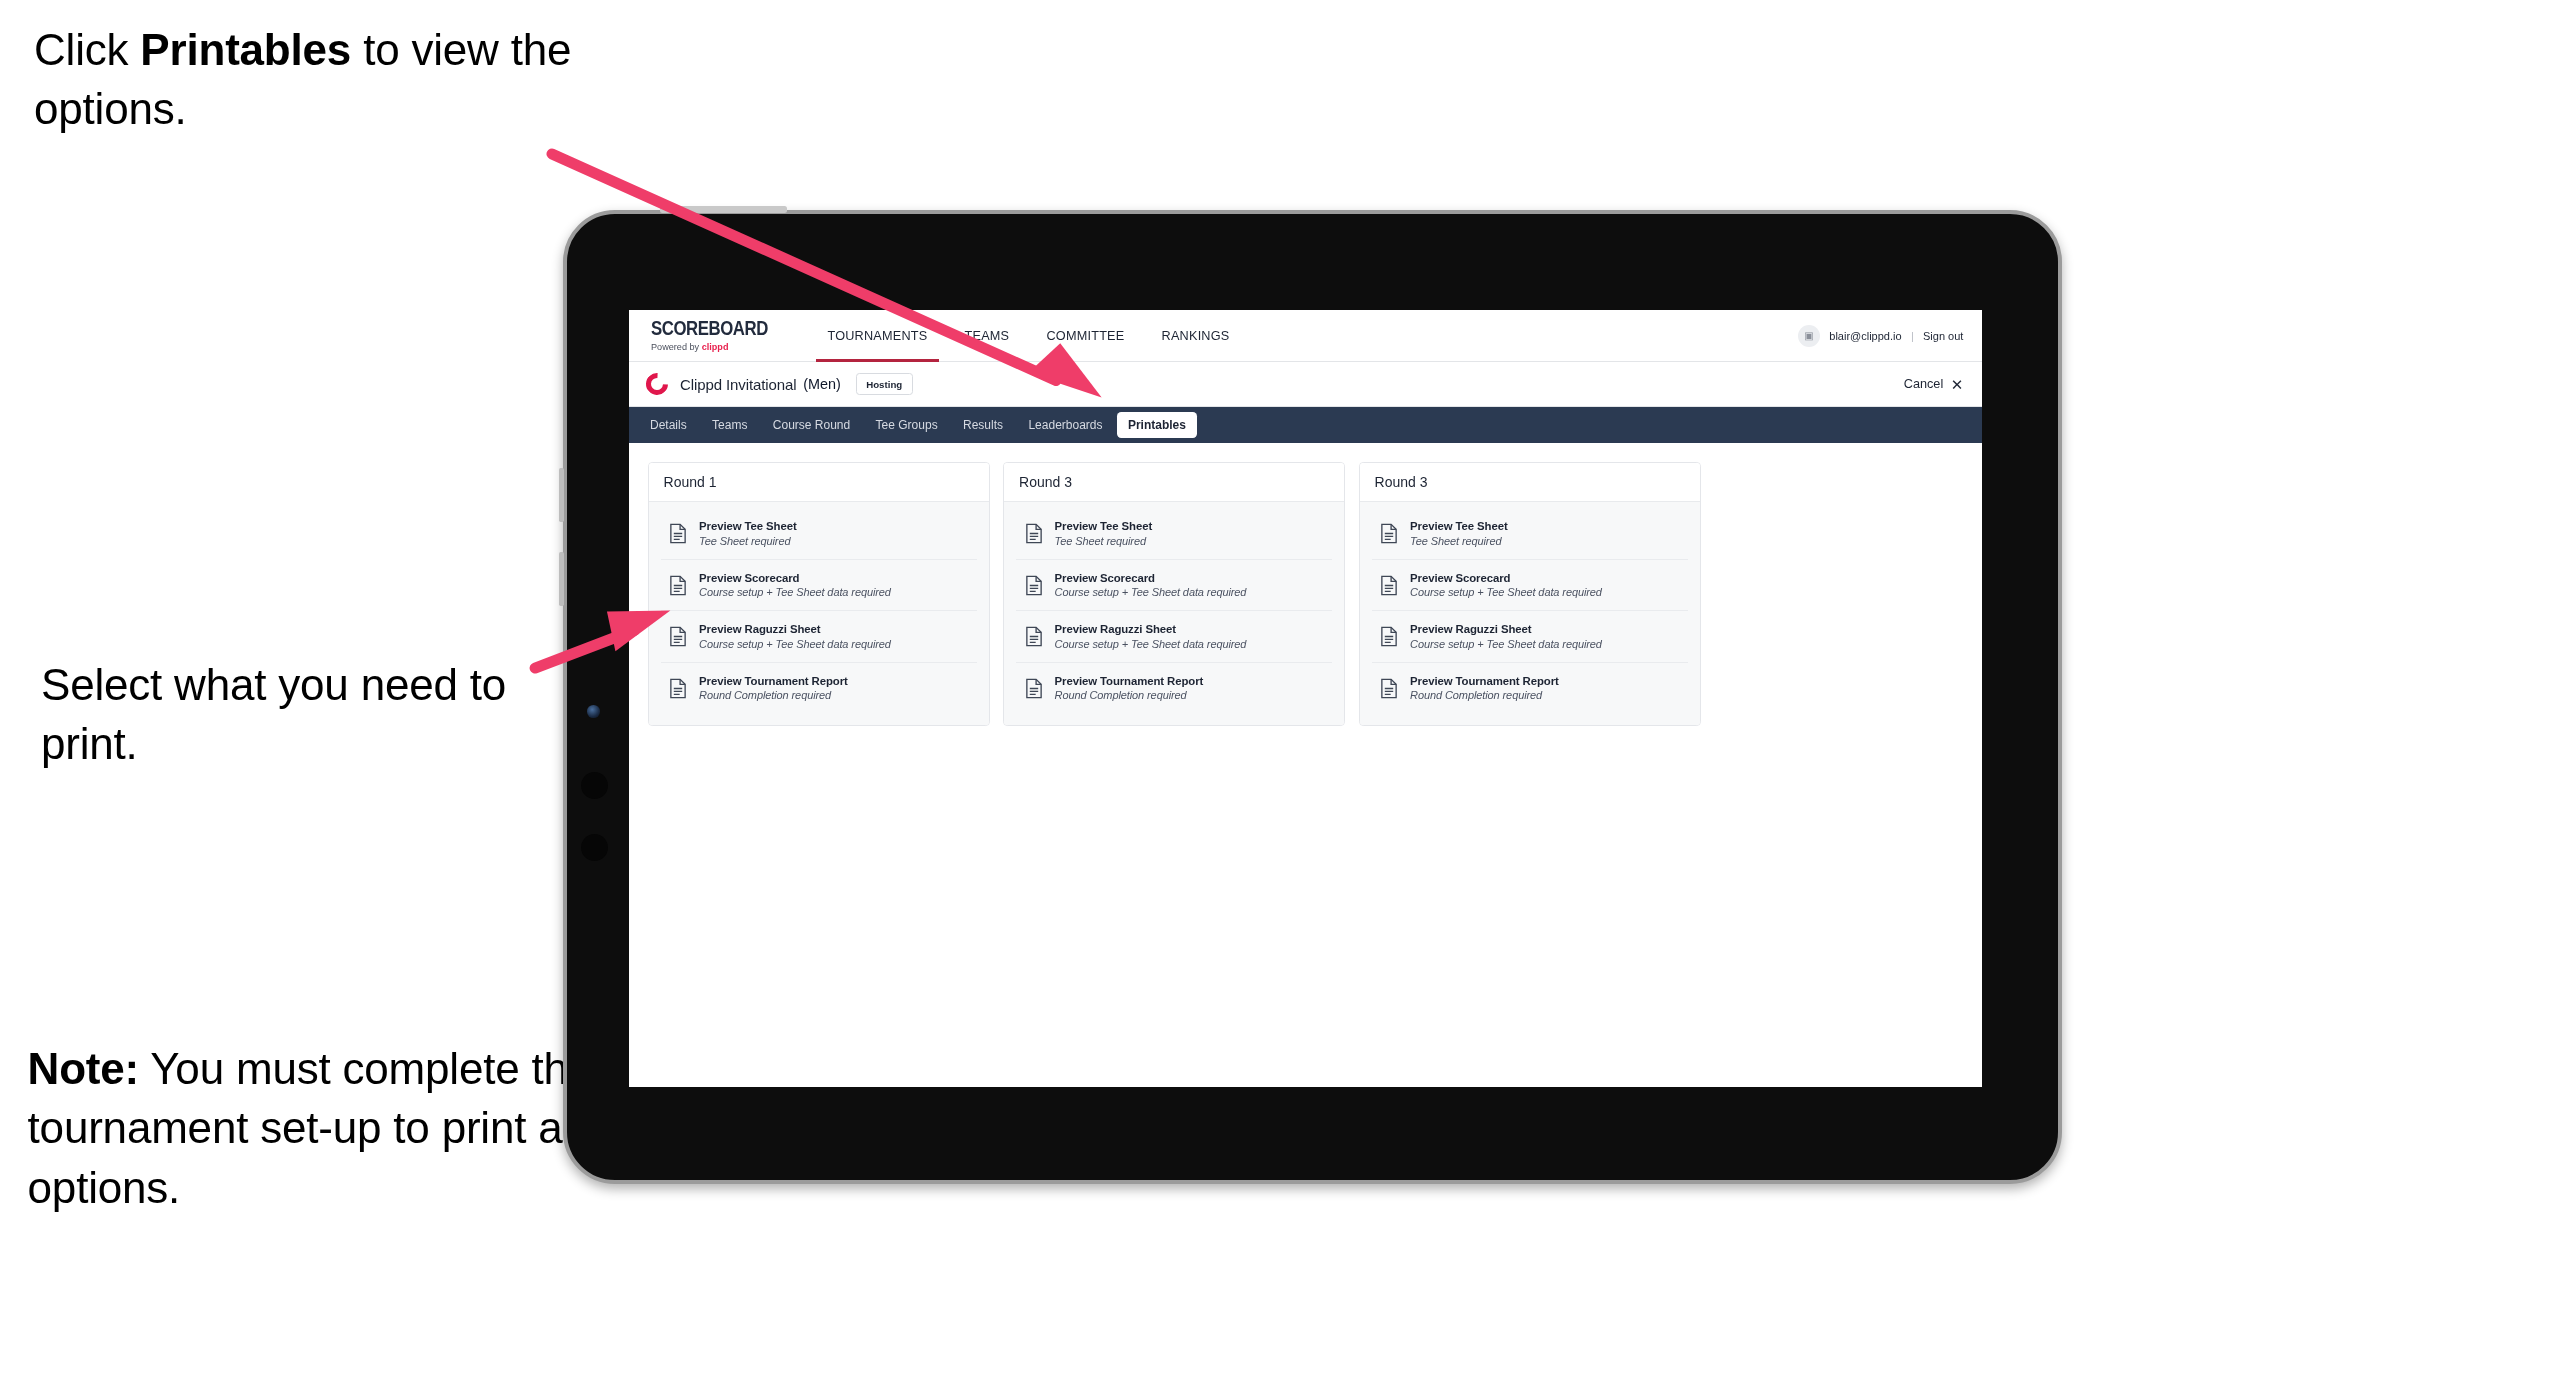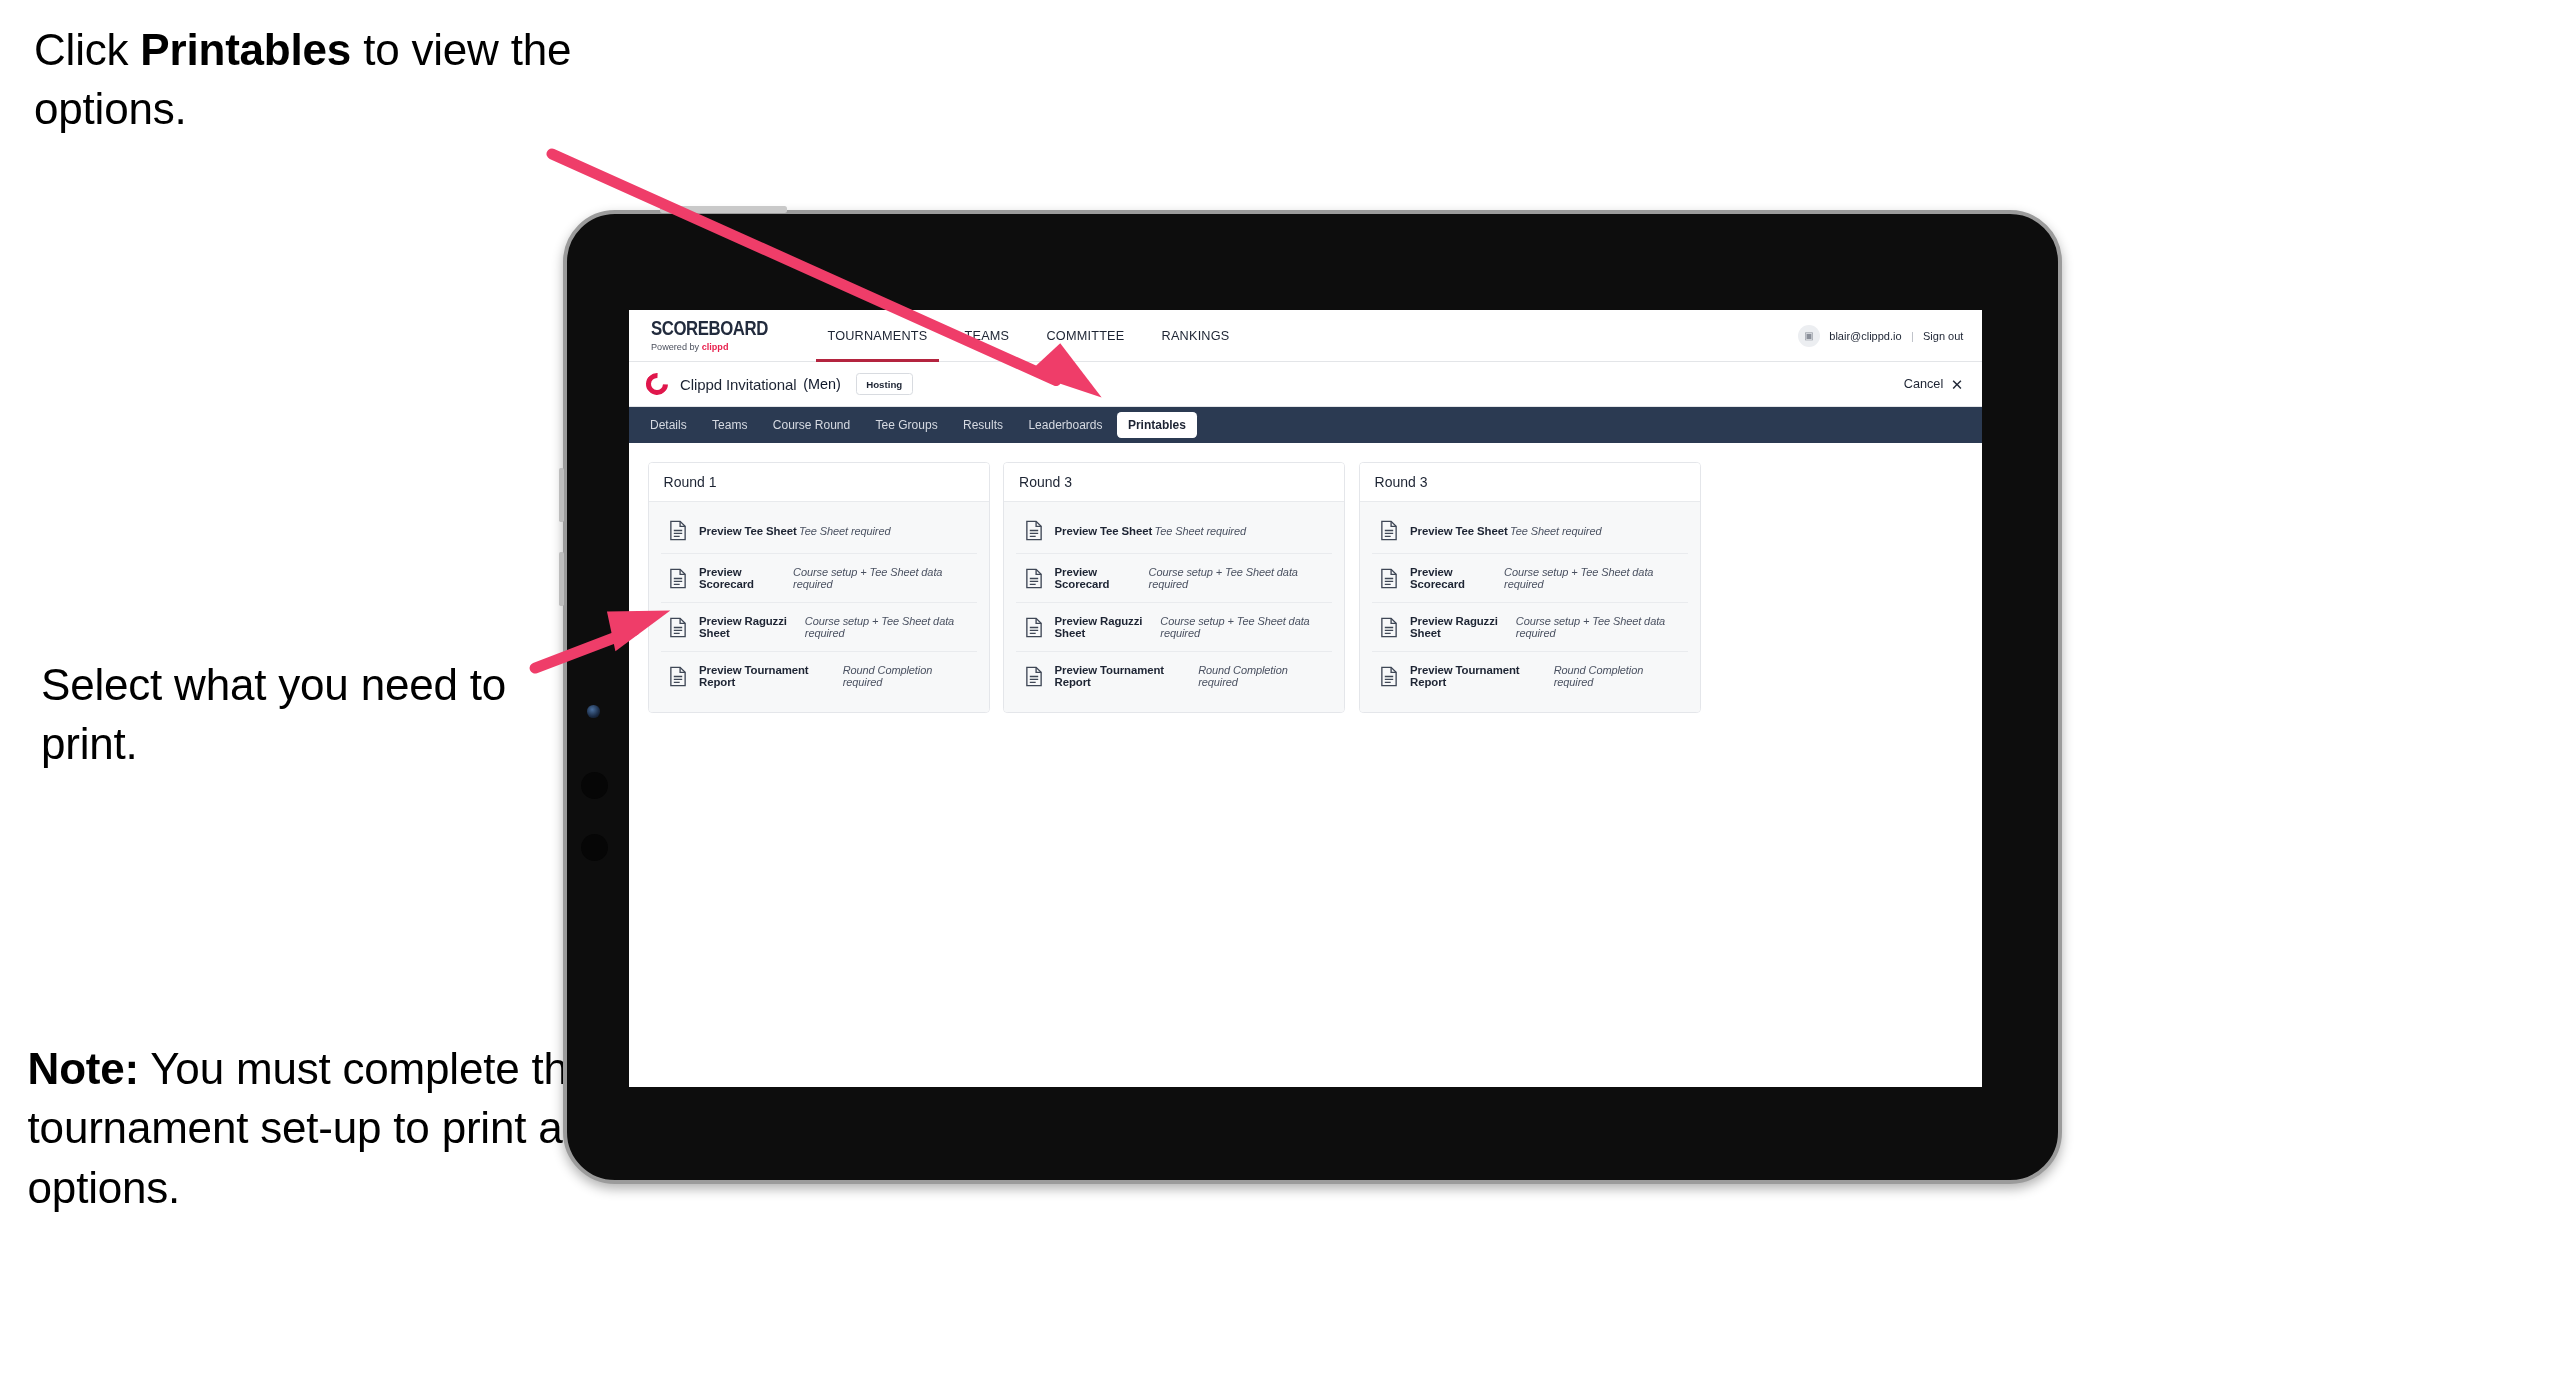--- a/index.html
+++ b/index.html
@@ -161,21 +161,21 @@
     border-bottom: 0.8px solid #e8eaed; background:#fff;
   }
   .round-body { padding: 6.8px 12px 12px 12px; background:#f7f8f9; }
   .printable {
     display:flex; align-items:center; gap: 12px;
     padding: 12px 8.5px; background: #f7f8f9;
     border-bottom: 0.8px solid #e9ebee; cursor:pointer;
   }
   .printable:last-child { border-bottom: none; }
   .doc-icon { flex: 0 0 auto; width: 18px; height: 21px; color:#3f4756; }
-  .p-text { display:flex; flex-direction:row; gap: 2.5px; }
+  .p-text { display:flex; flex-direction:column; gap: 2.5px; }
   .p-title { font-size: 11.4px; font-weight: 700; color:#1d2433; letter-spacing:-0.1px; }
   .p-sub { font-size: 11px; font-style: italic; color:#4a5161; letter-spacing:-0.1px; }
 </style>
 </head>
 <body>
 
 <div class="stage">
 
   <div class="caption" id="cap-1">
     <span>Click </span><b>Printables</b><span> to view the options.</span>

